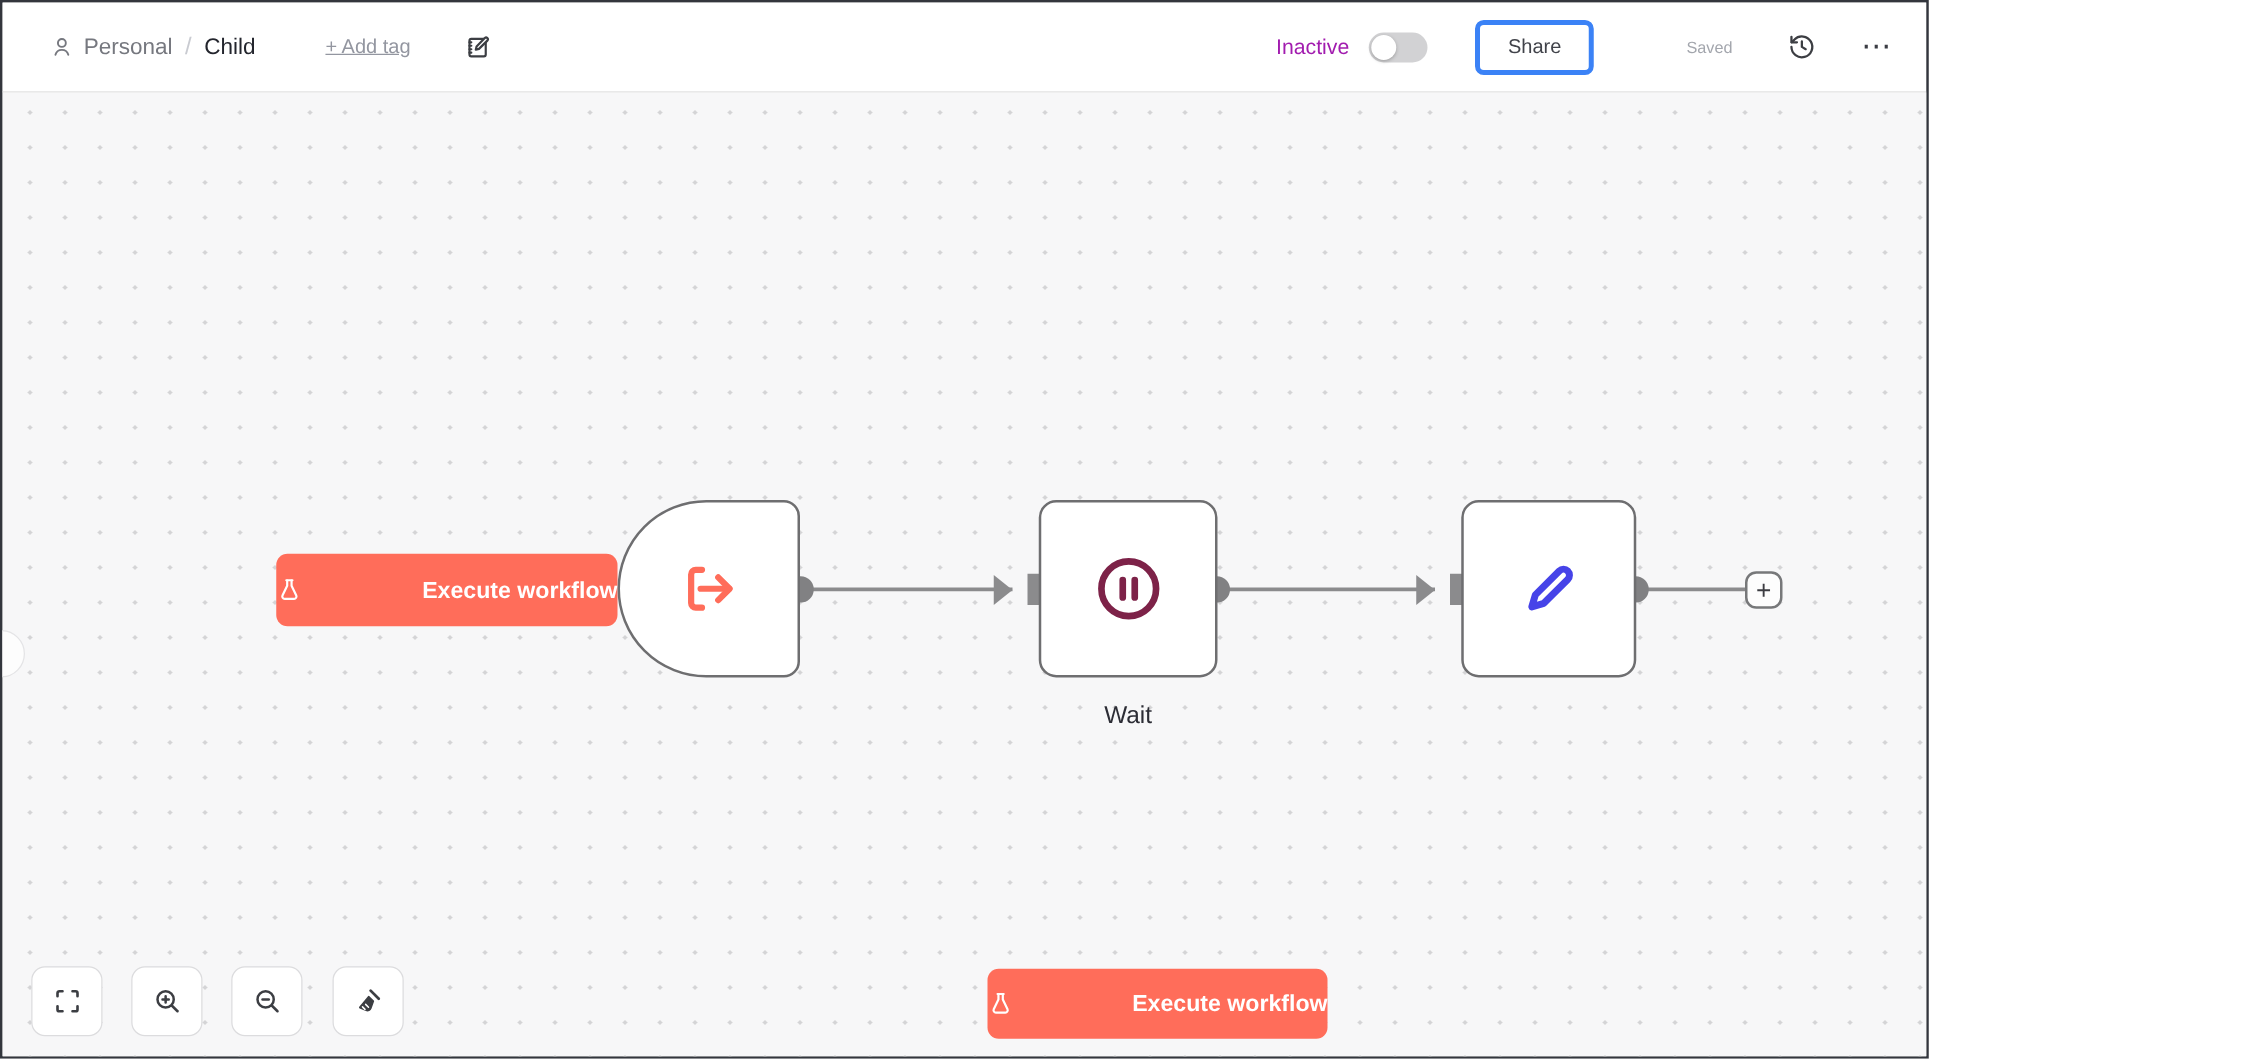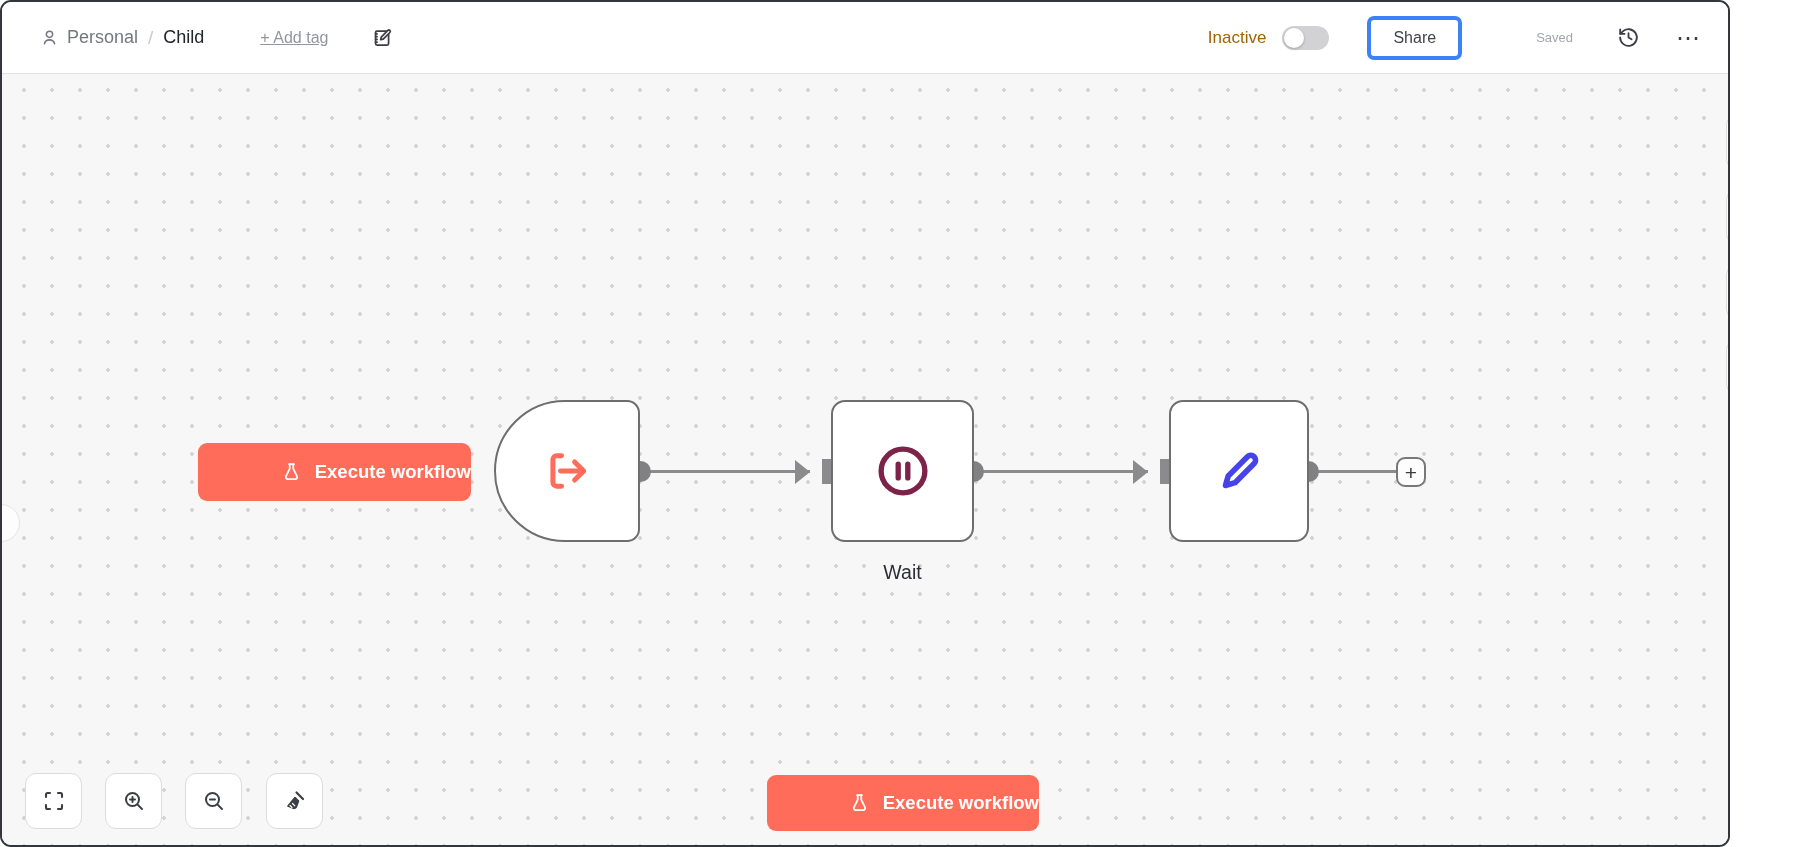--- a/index.html
+++ b/index.html
@@ -1,36 +1,36 @@
 <!DOCTYPE html>
 <html><head>
 <meta charset="utf-8">
 <style>
   * { margin:0; padding:0; box-sizing:border-box; }
   html,body { width:1797px; height:847px; font-family:"Liberation Sans", sans-serif; background:#fff; }
   #app {
-    position:relative; width:1730px; height:847px; overflow:hidden;
-    border:2px solid #33363d; border-radius:11px; background:#fff;
+    position:relative; width:1543px; height:847px; overflow:hidden;
+    border:2px solid #33363d; border-radius:0; background:#fff;
   }
 
   
   .topbar {
     position:absolute; left:0; top:0; width:100%; height:72px;
     background:#fff; border-bottom:1px solid #e2e2e2;
     display:flex; align-items:center; padding:0 26px 0 38px; z-index:5;
   }
   .breadcrumb { display:flex; align-items:center; gap:10px; font-size:18px; }
   .crumb-project { color:#76787f; display:flex; align-items:center; gap:8px; }
   .crumb-sep { color:#c9cbd1; font-size:19px; }
   .crumb-workflow { color:#23252d; font-weight:500; }
   .addtag { margin-left:56px; color:#9396a0; font-size:16px; cursor:pointer;text-decoration:underline; }
   .note-btn { margin-left:44px; display:flex; align-items:center; cursor:pointer; }
 
   .topbar-right { margin-left:auto; display:flex; align-items:center; }
-  .inactive-label { color:#a16207; font-size:17px; margin-right:16px; }
+  .inactive-label { color:#a21caf; font-size:17px; margin-right:16px; }
   .toggle { width:47px; height:24px; border-radius:12px; background:#d2d2d4; position:relative; cursor:pointer; }
   .toggle .knob { position:absolute; left:2px; top:2px; width:20px; height:20px; border-radius:50%; background:#fff; box-shadow:0 1px 3px rgba(0,0,0,.25); }
   .share-btn {
     margin-left:38px; background:#fff; border:4px solid #3b82f6; border-radius:7px;
     padding:9px 22px; font-size:16px; color:#41434a; font-weight:500; cursor:pointer;
   }
   .saved-label { margin-left:74px; color:#a3a6ad; font-size:13px; }
   .history-btn { margin-left:44px; display:flex; cursor:pointer; }
   .more-btn { margin-left:36px; font-size:24px; color:#3b3d44; letter-spacing:2px; cursor:pointer; line-height:10px; }
 
@@ -50,23 +50,23 @@
     background-size:28px 28px; background-position:8px 2px;
   }
 
   .edge-handle {
     position:absolute; left:-20px; top:430px; width:38px; height:38px; border-radius:50%;
     background:#fdfdfd; border:1.5px solid #e4e4e6;
   }
 
   
   .exec-btn {
-    position:absolute; display:flex; align-items:center; justify-content:flex-end; gap:13px;
+    position:absolute; display:flex; align-items:center; justify-content:space-between; gap:13px;
     background:#ff6d5a; color:#fff; border:none; border-radius:9px;
-    font-size:18.5px; font-weight:600; cursor:pointer; font-family:inherit;
+    font-size:18.5px; font-weight:600; cursor:pointer; font-family:inherit;margin-left:23px;
   }
   .exec-top { left:196px; top:369px; width:273px; height:58px; }
   .exec-bottom { left:765px; top:701px; width:272px; height:56px; }
 
   
   .node {
     position:absolute; background:#fff; border:2.4px solid #6e6e70;
     display:flex; align-items:center; justify-content:center;
   }
   .node-trigger { left:492px; top:326px; width:146px; height:142px; border-radius:72px 13px 13px 72px; }

